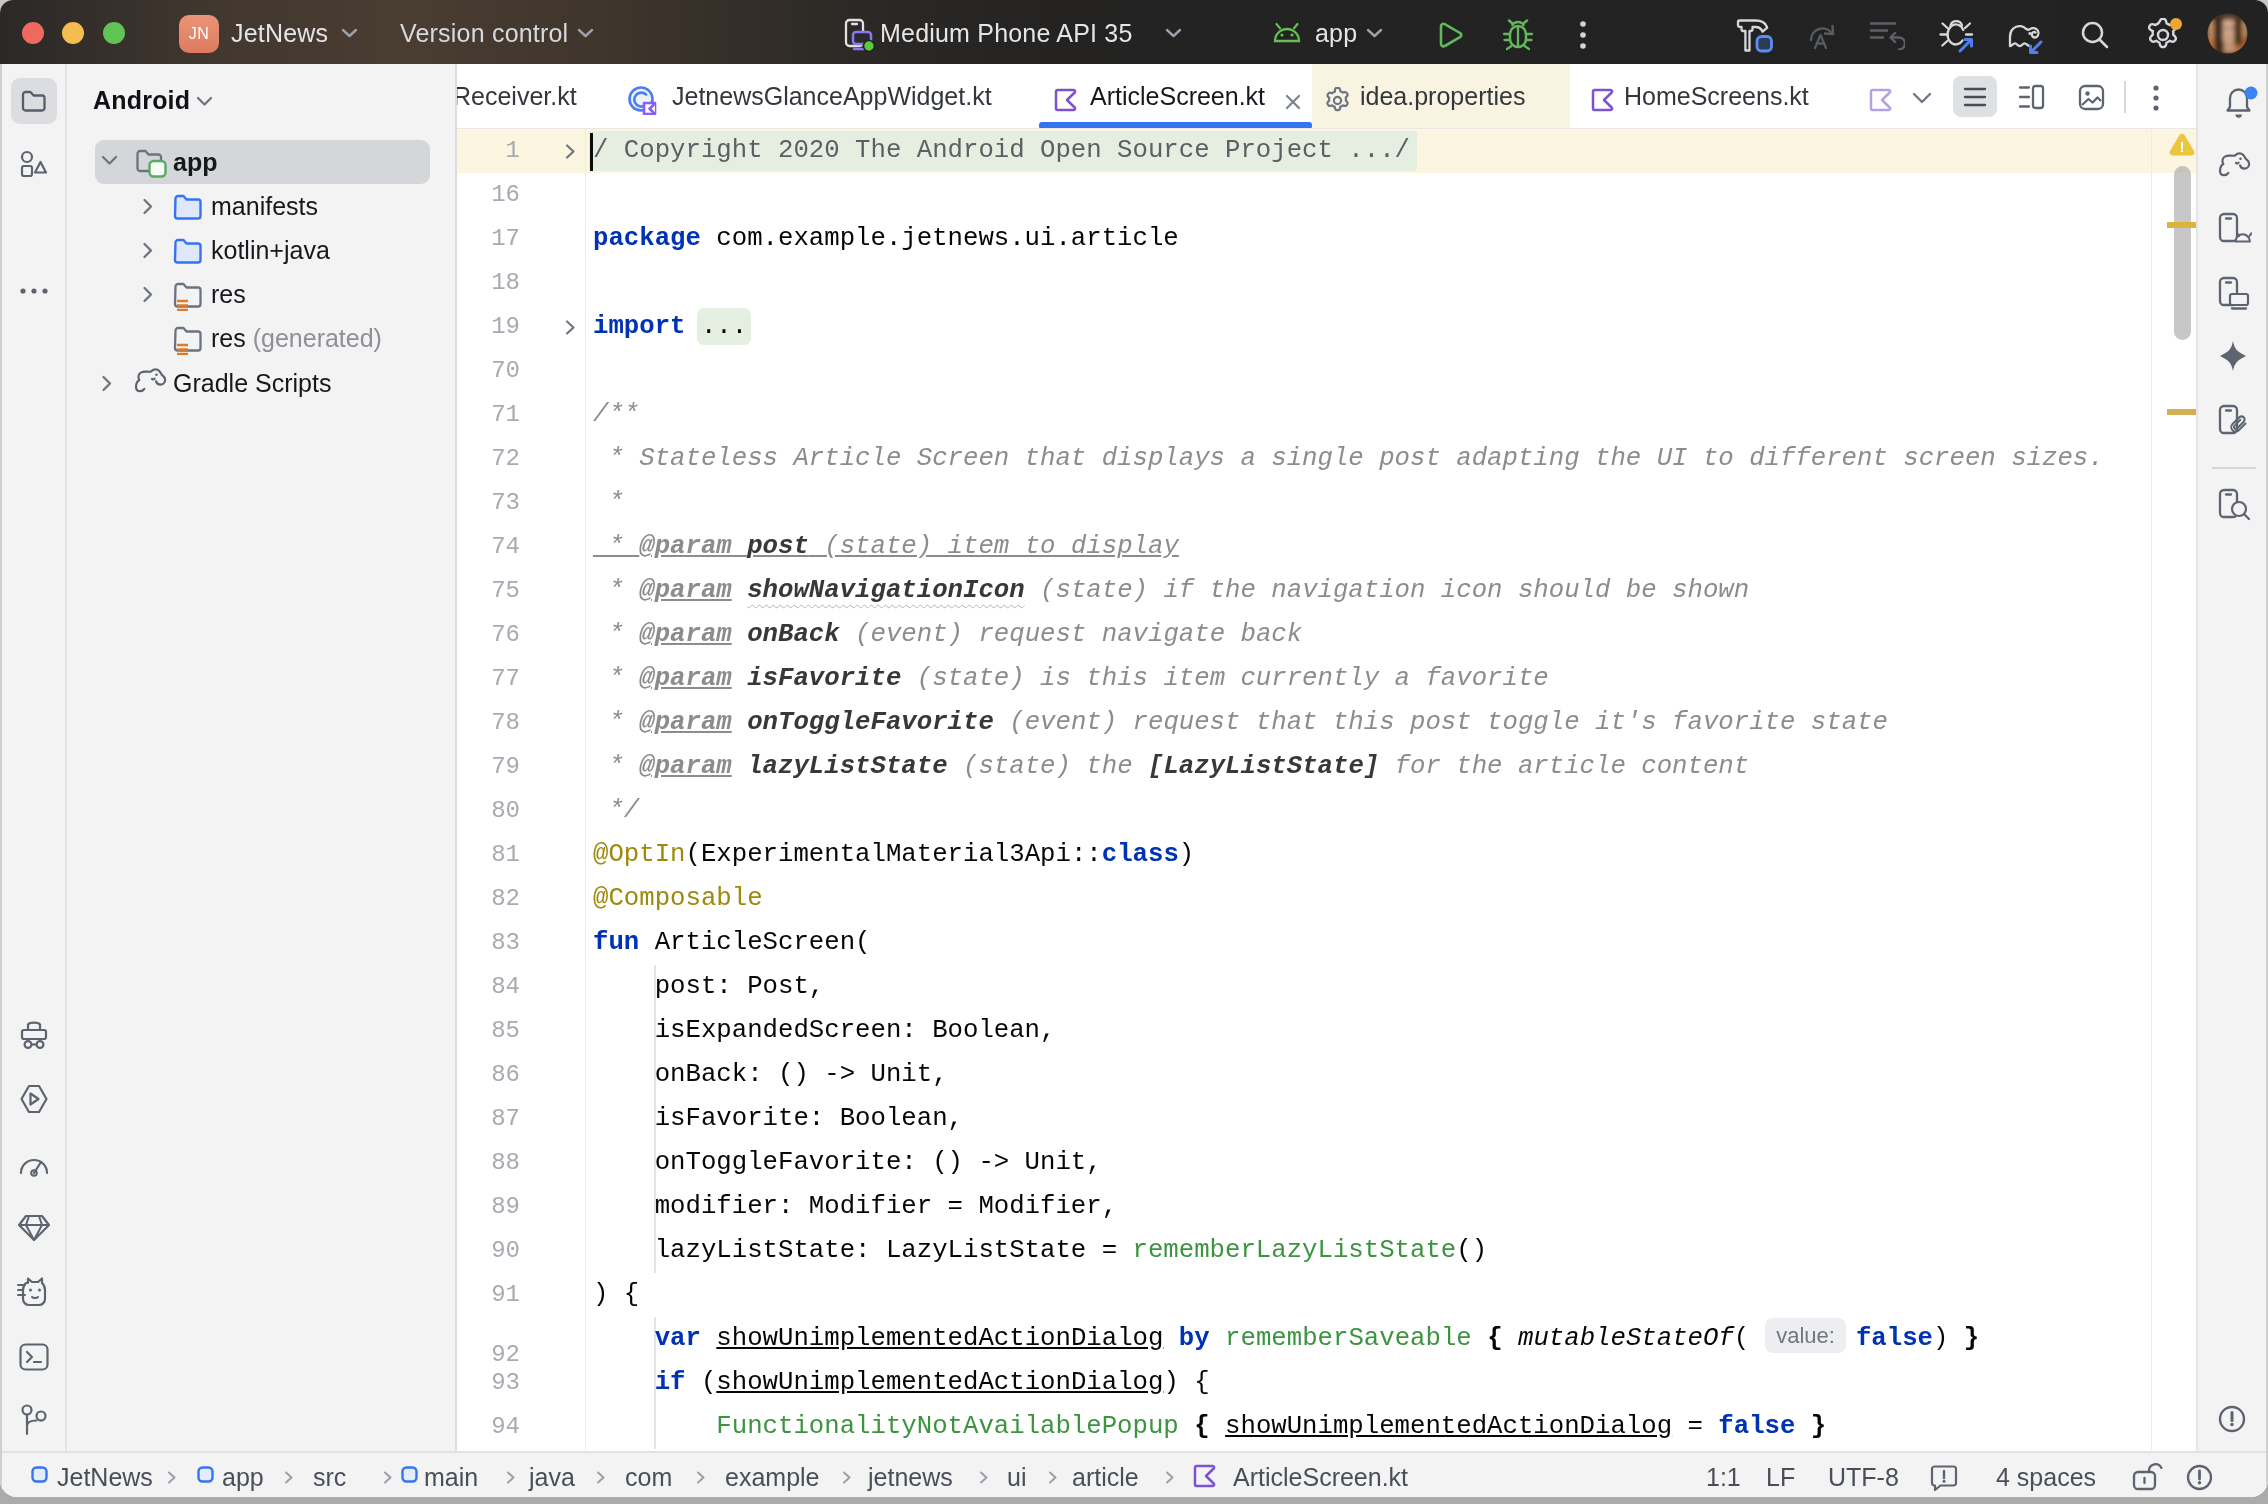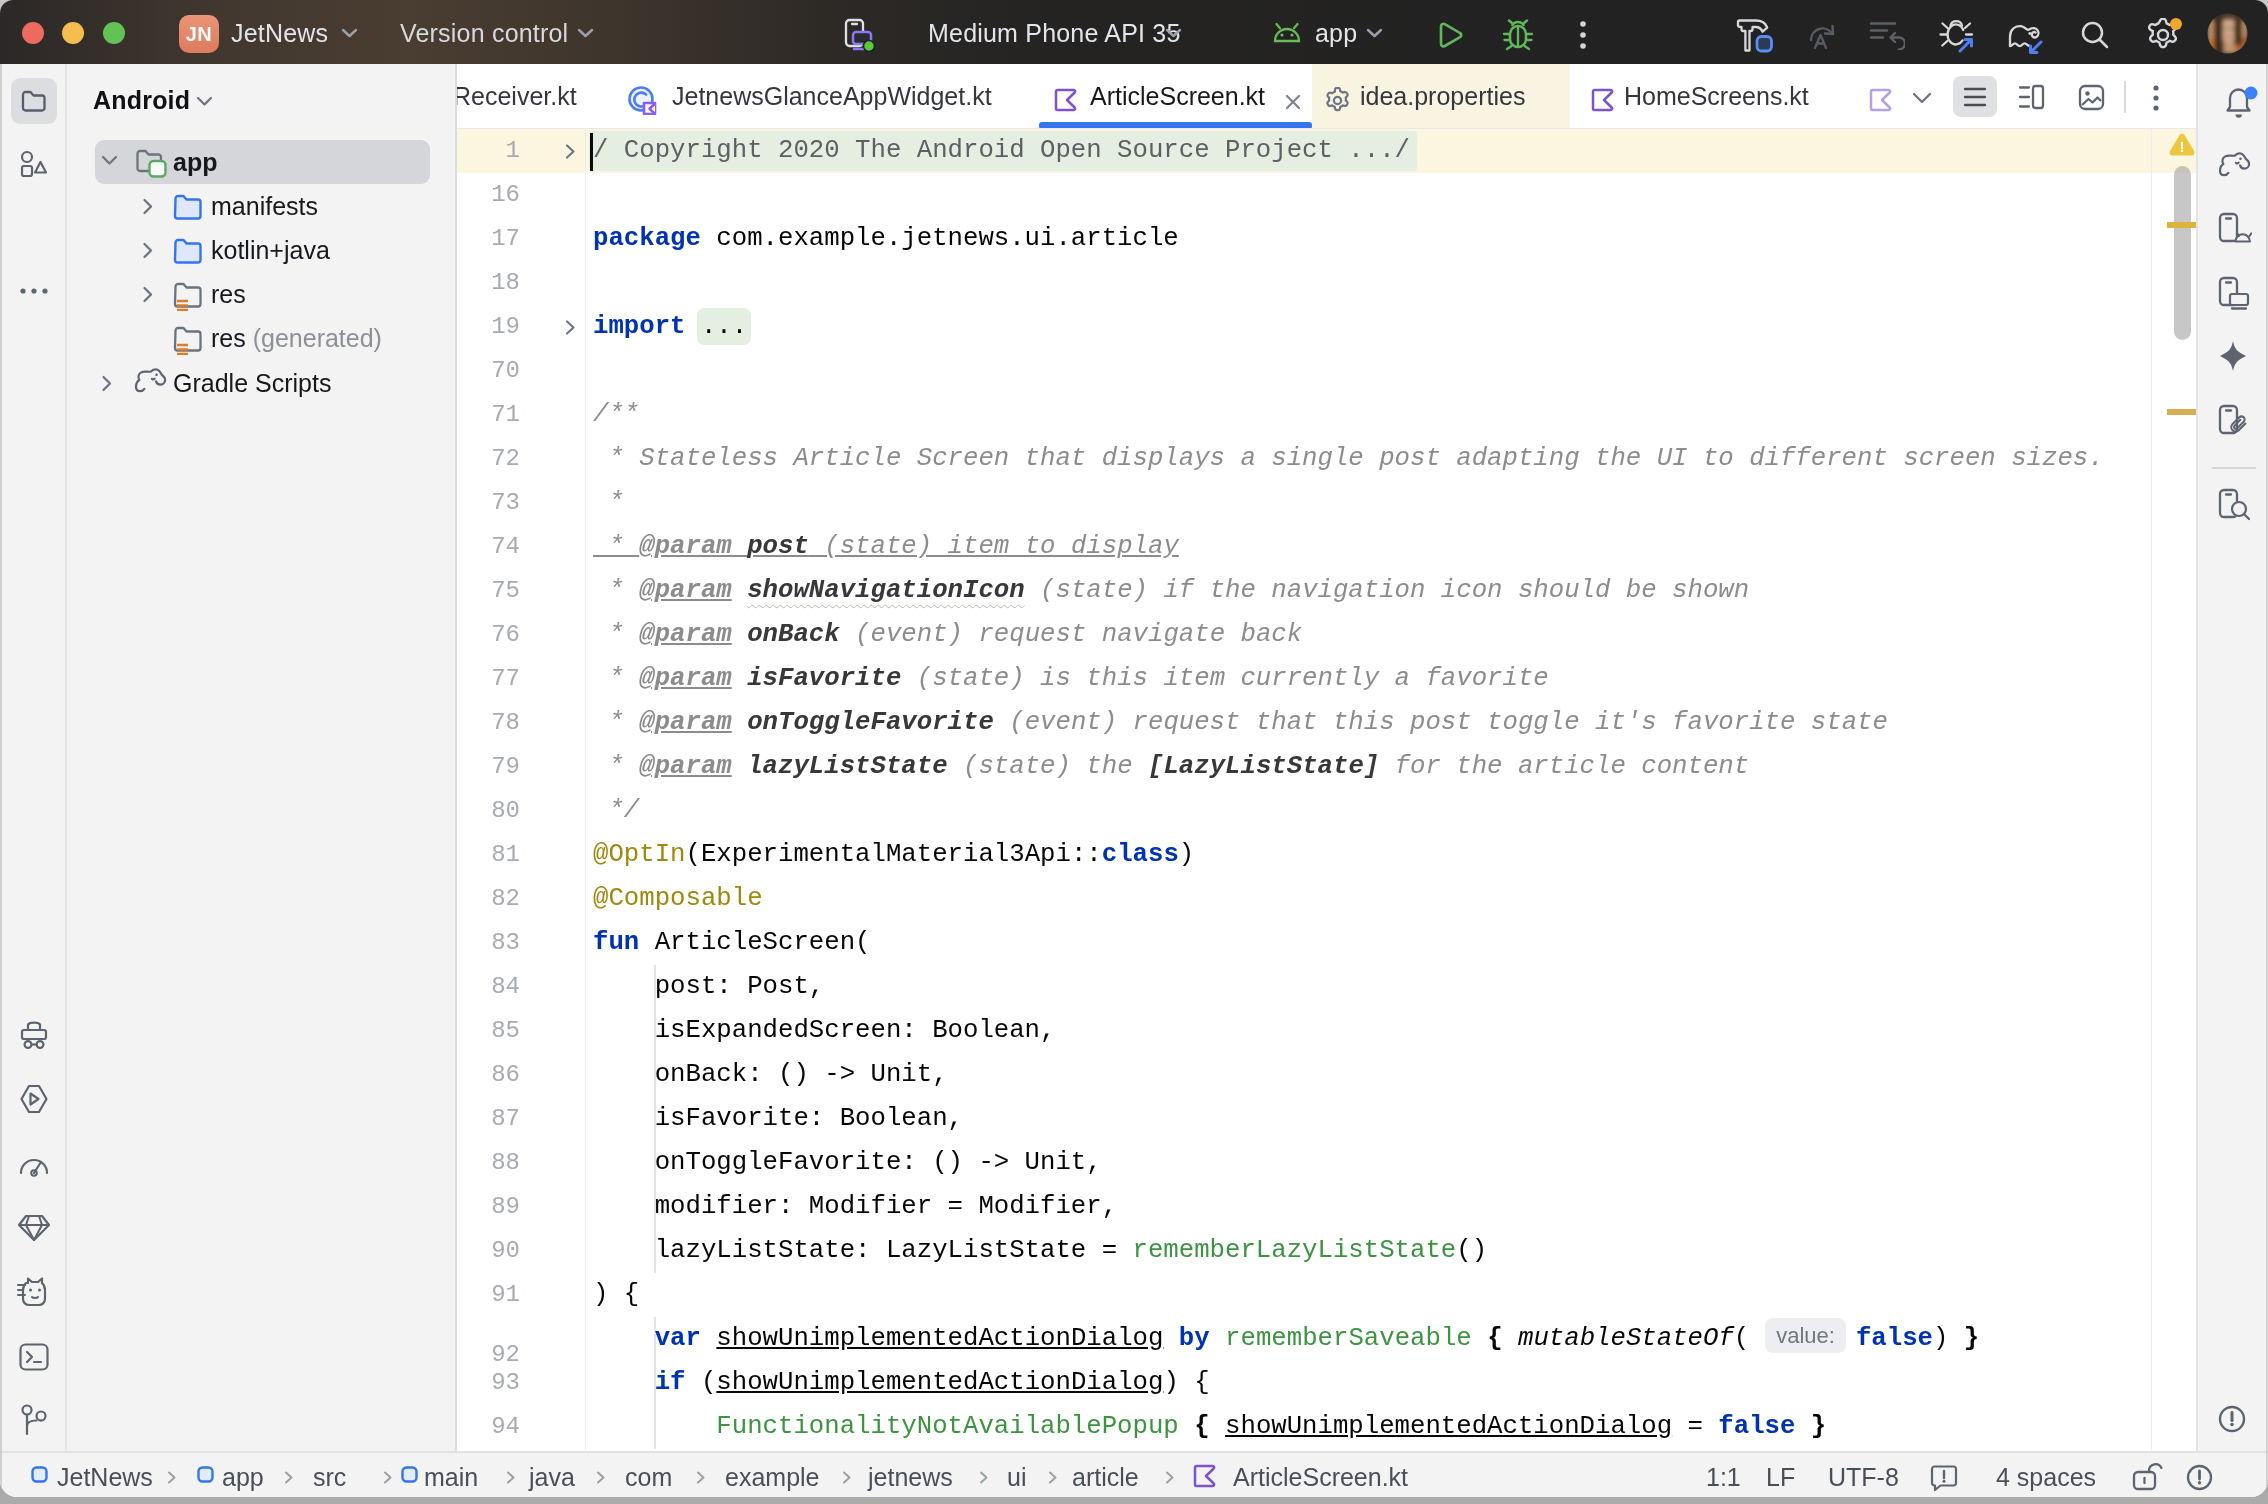--- a/index.html
+++ b/index.html
@@ -46,38 +46,38 @@
 
 .st { position:absolute; top:0; height:46px; line-height:48px; font-size:25px; color:#494e58; }
 </style>
 </head>
 <body>
 <div id="win">
   <div id="titlebar">
     <div class="tl" style="left:22px;background:#ee6a5f;"></div>
     <div class="tl" style="left:62px;background:#f5bd4f;"></div>
     <div class="tl" style="left:103px;background:#61c354;"></div>
-    <div class="abs" style="left:179px;top:15px;width:40px;height:38px;border-radius:10px;background:linear-gradient(180deg,#eb9477,#dd7b5e);color:#fff;font-weight:bold;font-size:20px;text-align:center;line-height:38px;letter-spacing:.5px;">JN</div>
+    <div class="abs" style="left:179px;top:15px;width:40px;height:38px;border-radius:10px;background:linear-gradient(180deg,#eb9477,#dd7b5e);color:#fff;font-weight:normal;font-size:16px;text-align:center;line-height:38px;letter-spacing:.5px;">JN</div>
     <div class="tbtxt" style="left:231px;">JetNews</div>
     <svg class="abs" style="left:340px;top:26px;" width="19" height="14" viewBox="0 0 19 14">
         <path d="M3 4 L9.5 10 L16 4" fill="none" stroke="#9ba1ab" stroke-width="2.4" stroke-linecap="round" stroke-linejoin="round"></path>
       </svg>
     <div class="tbtxt tbdim" style="left:400px;">Version control</div>
     <svg class="abs" style="left:576px;top:26px;" width="19" height="14" viewBox="0 0 19 14">
         <path d="M3 4 L9.5 10 L16 4" fill="none" stroke="#9ba1ab" stroke-width="2.4" stroke-linecap="round" stroke-linejoin="round"></path>
       </svg>
 
     <svg class="abs" style="left:844px;top:18px;" width="32" height="34" viewBox="0 0 32 34">
       <rect x="2" y="2" width="17" height="26" rx="3.5" fill="none" stroke="#dfe1e5" stroke-width="2.3"></rect>
       <path d="M8 6 h5" stroke="#dfe1e5" stroke-width="2.3" stroke-linecap="round"></path>
       <rect x="9" y="14" width="18" height="12" rx="3" fill="#2b2a2e" stroke="#8b78f0" stroke-width="2.5"></rect>
       <path d="M10 31 h12" stroke="#8b78f0" stroke-width="2.5" stroke-linecap="round"></path>
       <circle cx="25" cy="28" r="5.5" fill="#57cb3c" stroke="#222" stroke-width="1.6"></circle>
     </svg>
-    <div class="tbtxt" style="left:928px;">Medium Phone API 35</div>
+    <div class="tbtxt" style="left:880px;">Medium Phone API 35</div>
     <svg class="abs" style="left:1164px;top:26px;" width="19" height="14" viewBox="0 0 19 14">
         <path d="M3 4 L9.5 10 L16 4" fill="none" stroke="#9ba1ab" stroke-width="2.4" stroke-linecap="round" stroke-linejoin="round"></path>
       </svg>
 
     <svg class="abs" style="left:1271px;top:22px;" width="32" height="26" viewBox="0 0 32 26">
       <path d="M5.5 2 L9 6.2 M26.5 2 L23 6.2" stroke="#67bd55" stroke-width="2.2" stroke-linecap="round"></path>
       <path d="M4 19 a12 12 0 0 1 24 0 z" fill="none" stroke="#67bd55" stroke-width="2.3"></path>
       <circle cx="11" cy="13" r="1.6" fill="#67bd55"></circle>
         <circle cx="21" cy="13" r="1.6" fill="#67bd55"></circle>
     </svg>

